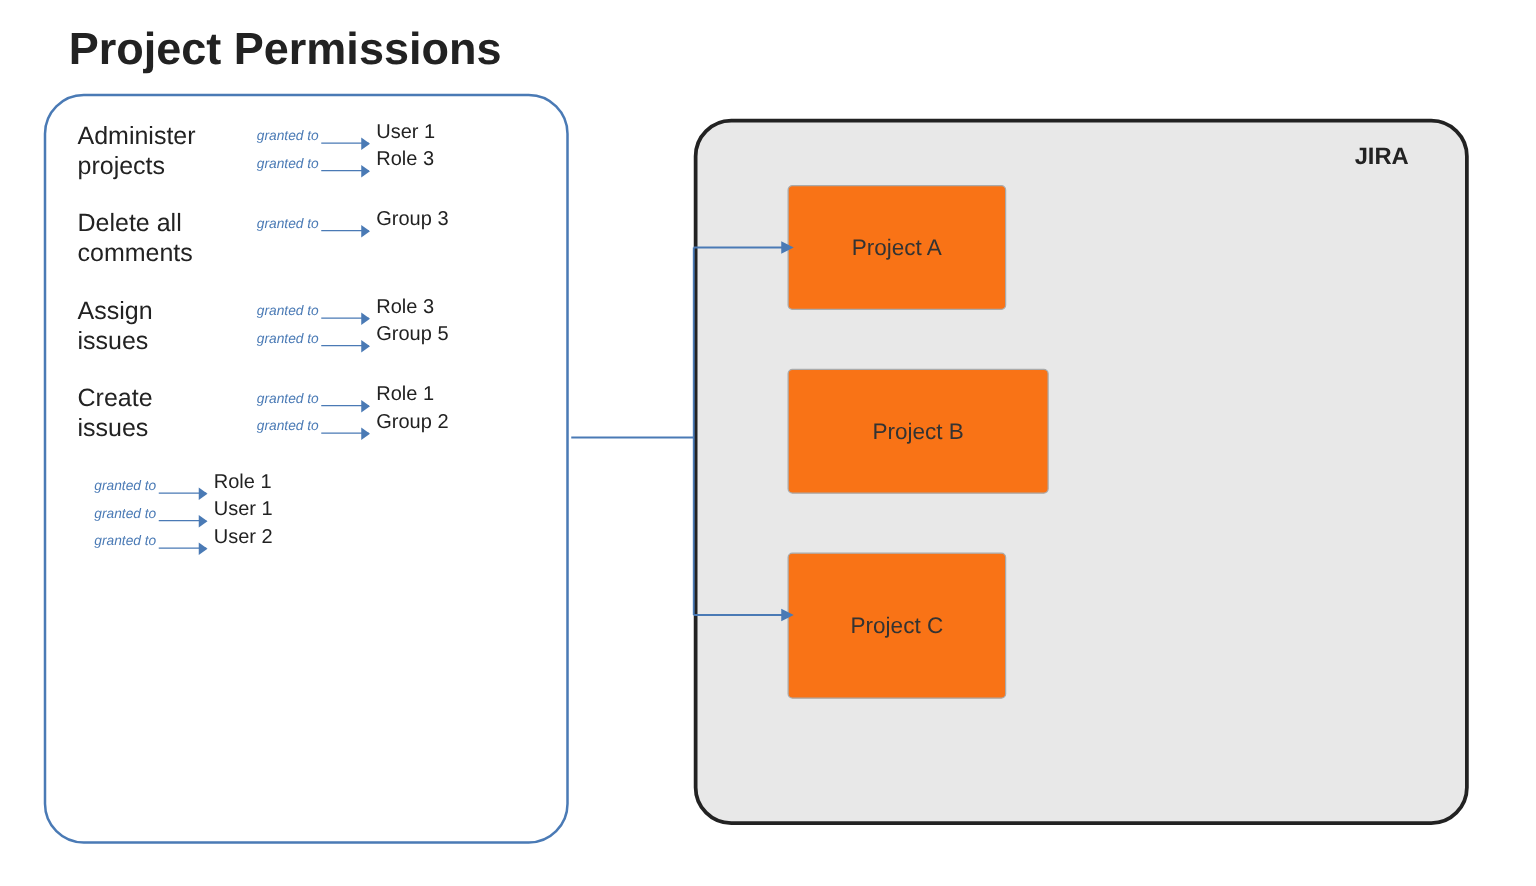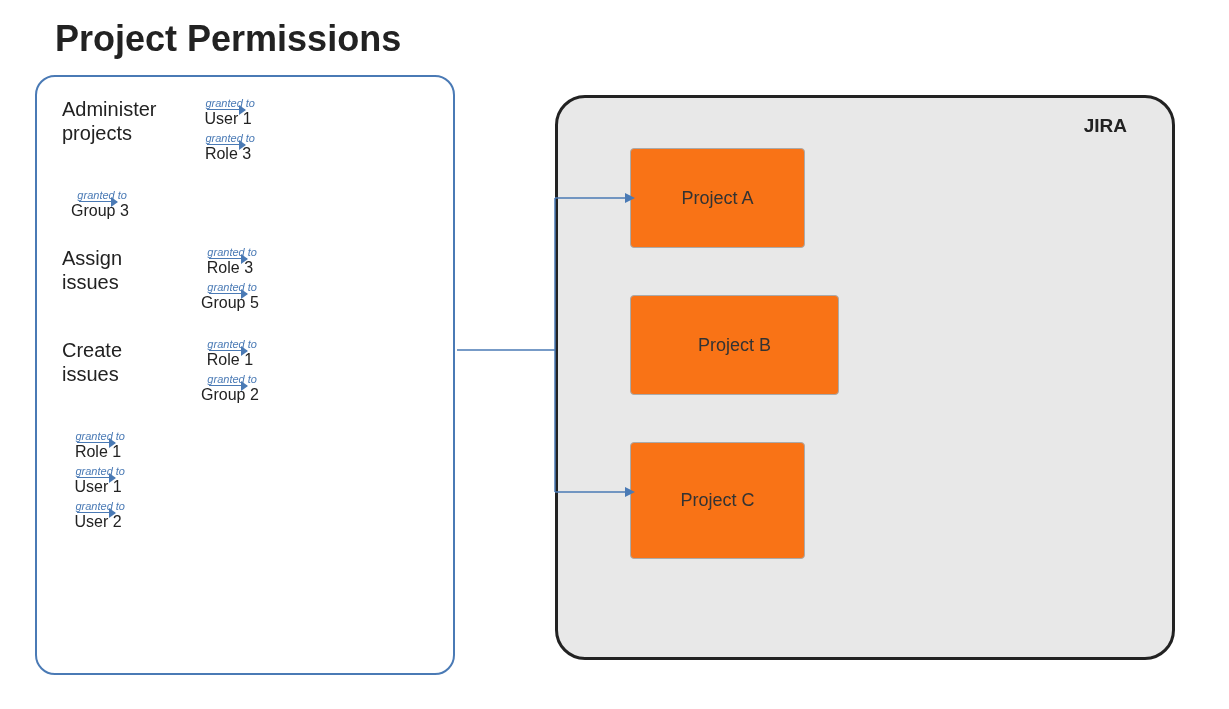--- a/index.html
+++ b/index.html
@@ -20,21 +20,21 @@
       left: 55px;
     }
     
     .permissions-box {
       position: absolute;
       top: 75px;
       left: 35px;
       width: 420px;
       height: 600px;
       border: 2px solid #4a7ab5;
-      border-radius: 20px;
+      border-radius: 32px;
       padding: 20px 25px;
       background: #fff;
     }
     .perm-section {
       margin-bottom: 22px;
     }
     .perm-name {
       font-size: 20px;
       color: #222;
       font-weight: normal;
@@ -43,23 +43,22 @@
       display: inline-block;
       vertical-align: top;
     }
     .perm-grants {
       display: inline-block;
       vertical-align: top;
       margin-left: 5px;
     }
     .grant-row {
       display: flex;
-      align-items: center;
+      align-items: flex-end;
       margin-bottom: 4px;
-      flex-direction: column;
     }
     .granted-to-label {
       font-style: italic;
       font-size: 11px;
       color: #4a7ab5;
       min-width: 58px;
       text-align: right;
       margin-right: 0px;
     }
     .arrow-line {
@@ -168,20 +167,21 @@
           <span class="granted-to-label">granted to</span>
           <span class="arrow-line"></span>
           <span class="grant-target">Role 3</span>
         </div>
       </div>
     </div>
   </div>
 
   <div class="perm-section">
     <div class="perm-row">
+      <span class="perm-name">Delete all<br>comments</span>
       <div class="perm-grants">
         <div class="grant-row">
           <span class="granted-to-label">granted to</span>
           <span class="arrow-line"></span>
           <span class="grant-target">Group 3</span>
         </div>
       </div>
     </div>
   </div>
 

